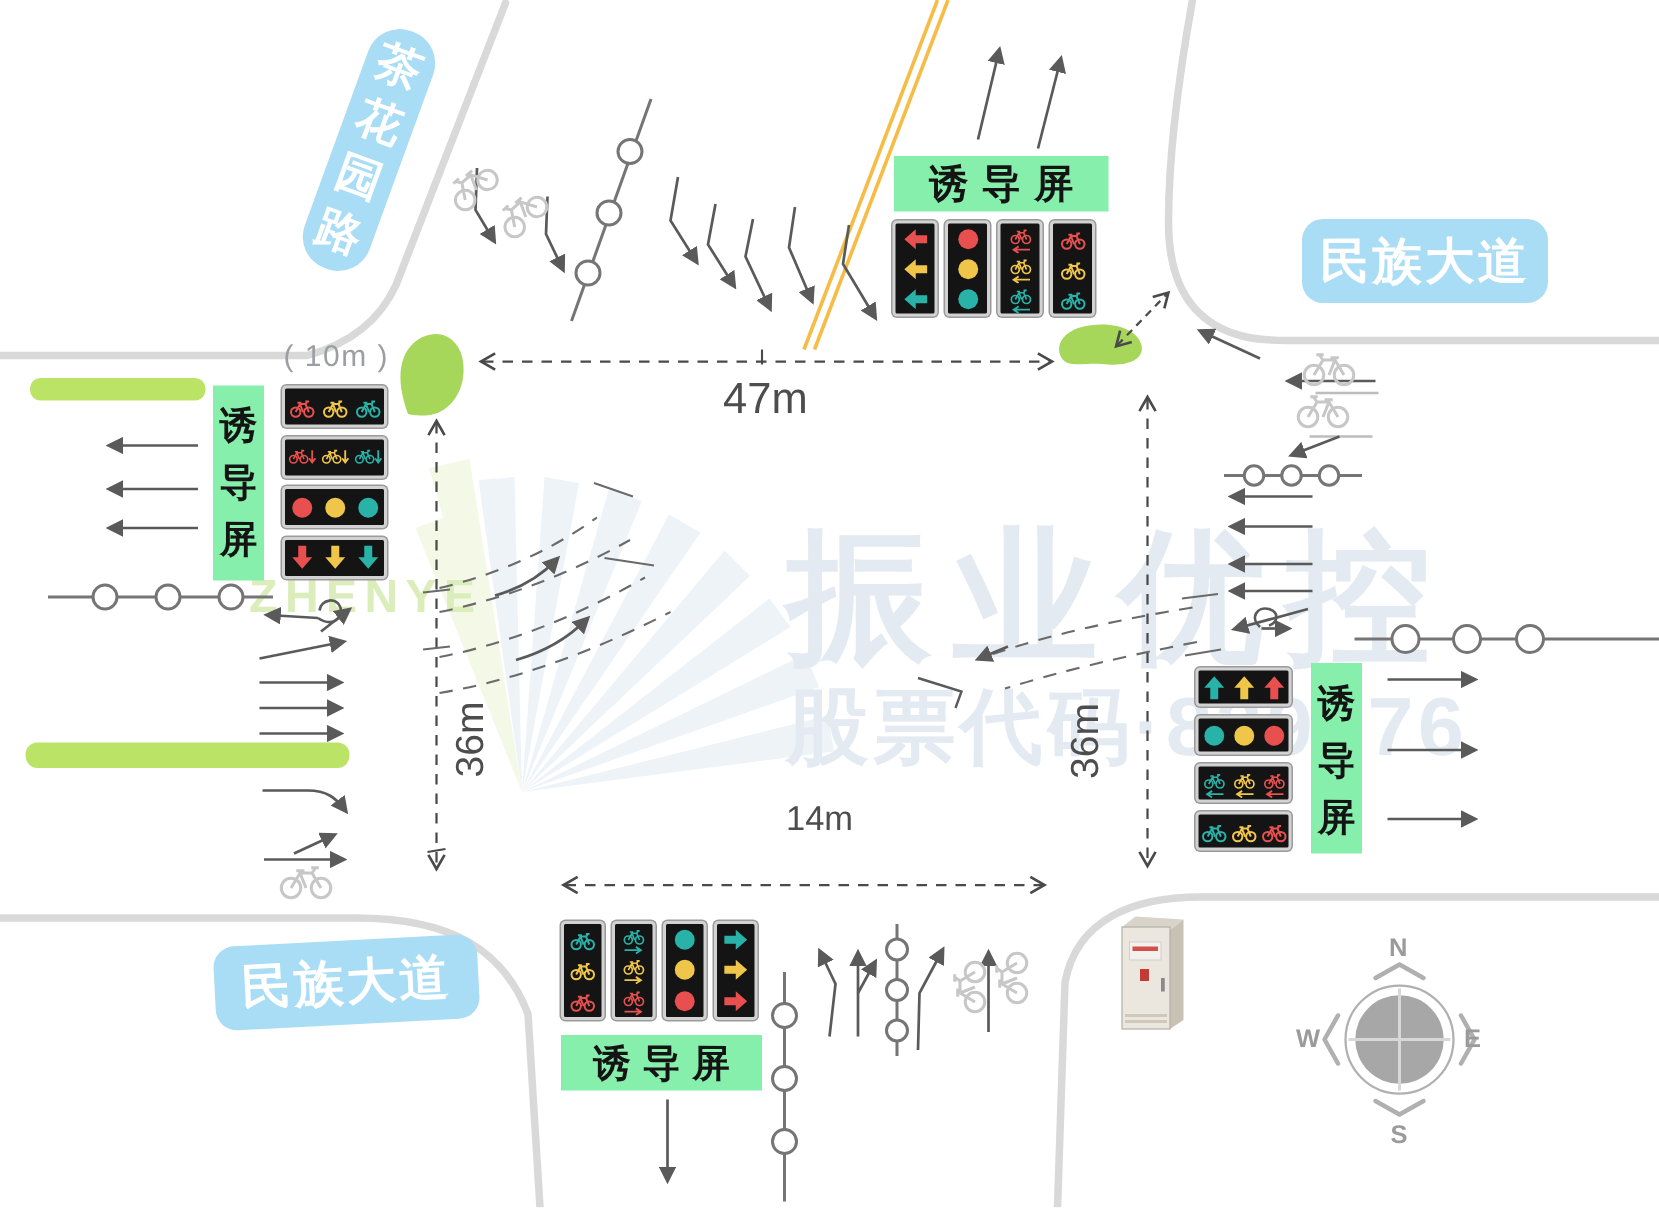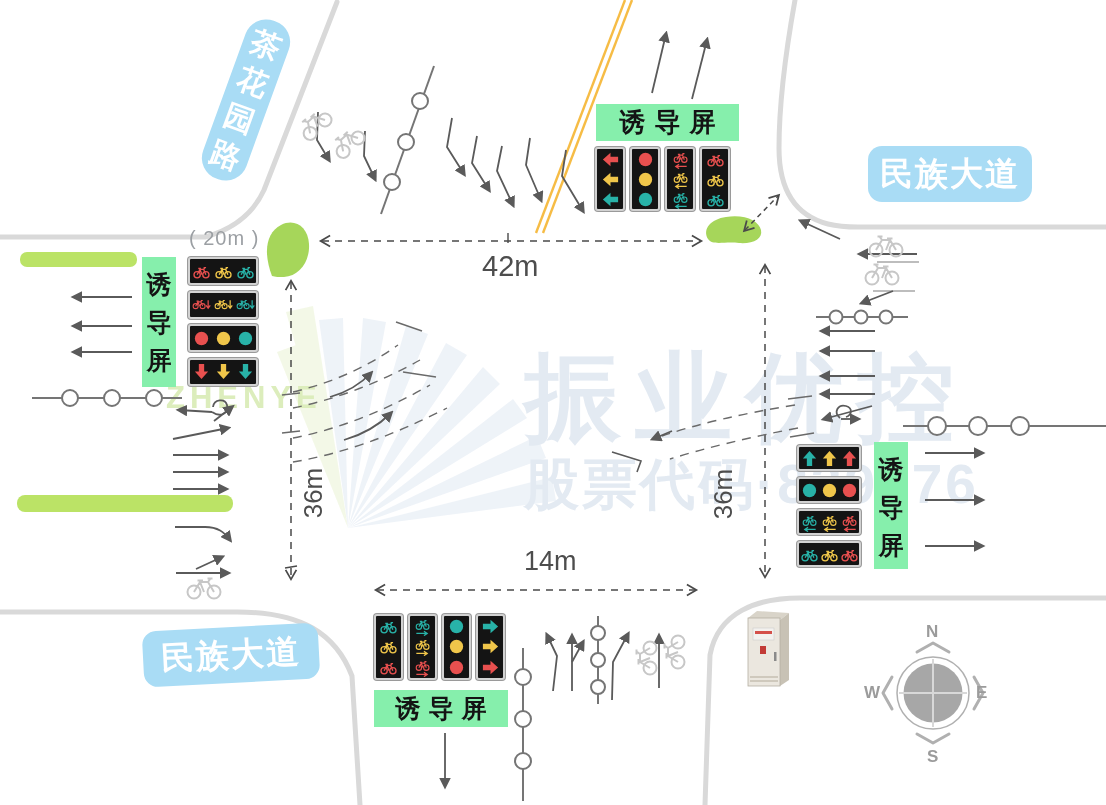--- a/index.html
+++ b/index.html
@@ -235,25 +235,25 @@
 
   <div class="blue-badge badge-v" style="left:223px;top:16px;width:46px;height:168px;font-size:30px;transform:rotate(20deg);">茶花园路</div>
   <div class="blue-badge" style="left:868px;top:146px;width:164px;height:56px;font-size:33px;letter-spacing:2px;">民族大道</div>
   <div class="blue-badge" style="left:143px;top:627px;width:176px;height:56px;font-size:33px;letter-spacing:2px;transform:rotate(-3deg);">民族大道</div>
 
   <div class="ys" style="left:596px;top:104px;width:143px;height:37px;font-size:26px;letter-spacing:9px;padding-left:9px;">诱导屏</div>
   <div class="ys ys-v" style="left:142px;top:257px;width:34px;height:130px;font-size:25px;">诱导屏</div>
   <div class="ys ys-v" style="left:874px;top:442px;width:34px;height:127px;font-size:25px;">诱导屏</div>
   <div class="ys" style="left:374px;top:690px;width:134px;height:37px;font-size:25px;letter-spacing:8px;padding-left:8px;">诱导屏</div>
 
-  <div class="mlabel" style="left:482px;top:250px;font-size:29px;">42m</div>
-  <div class="mlabel" style="left:524px;top:546px;font-size:27px;">14m</div>
+  <div class="mlabel" style="left:482px;top:250px;font-size:29px;">47m</div>
+  <div class="mlabel" style="left:524px;top:532px;font-size:23px;">14m</div>
   <div class="mlabel" style="left:281px;top:480px;width:60px;height:26px;font-size:26px;text-align:center;transform:rotate(-90deg);">36m</div>
   <div class="mlabel" style="left:691px;top:481px;width:60px;height:26px;font-size:26px;text-align:center;transform:rotate(-90deg);">36m</div>
-  <div class="mlabel" style="left:189px;top:227px;font-size:20px;color:#9b9fa3;letter-spacing:1px;">( 20m )</div>
+  <div class="mlabel" style="left:189px;top:227px;font-size:20px;color:#9b9fa3;letter-spacing:1px;">( 10m )</div>
 
   <div class="compass-letter" style="left:926px;top:622px;">N</div>
   <div class="compass-letter" style="left:927px;top:747px;">S</div>
   <div class="compass-letter" style="left:864px;top:683px;">W</div>
   <div class="compass-letter" style="left:976px;top:683px;">E</div>
 
   <div id="signals">
       <div class="sigbox v" style="left: 595px; top: 147px; width: 30px; height: 64px;">
         <svg viewBox="0 0 20 20" class="lamp">
           <polygon fill="#e8504f" points="2,10 10,3 10,7.2 18,7.2 18,12.8 10,12.8 10,17"></polygon>

